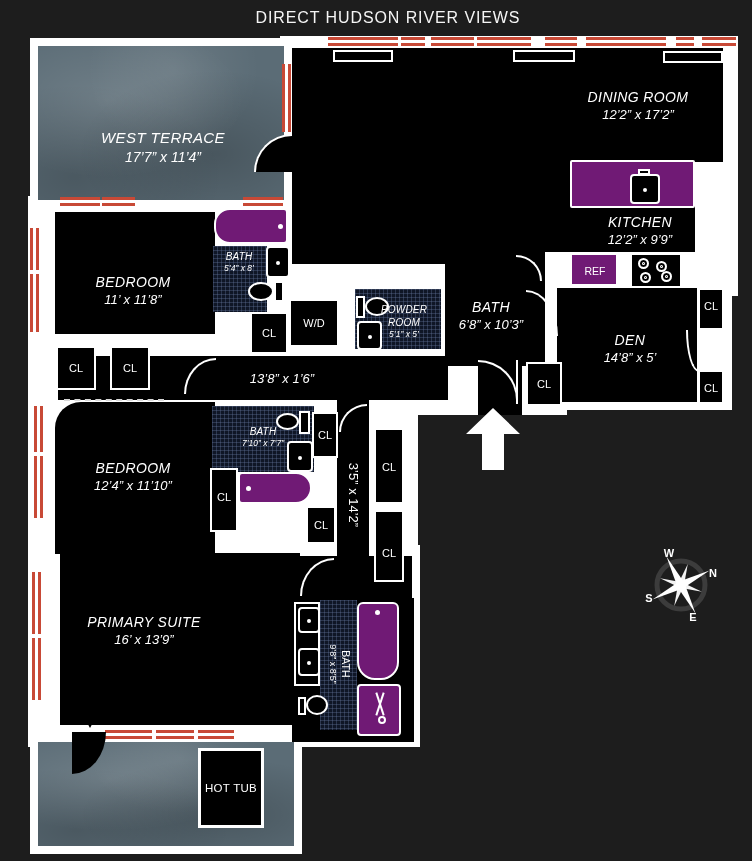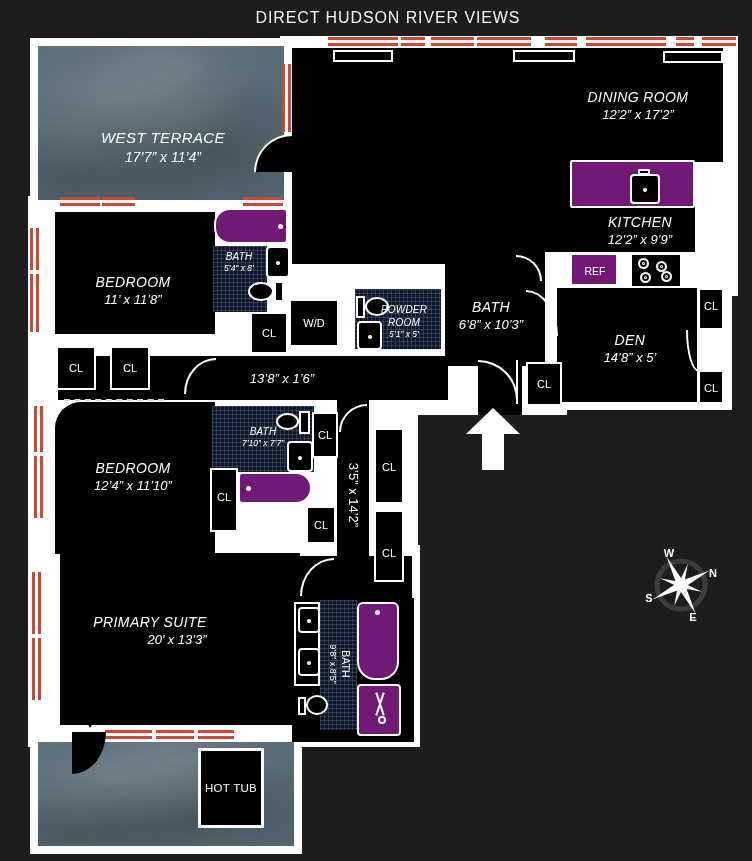--- a/index.html
+++ b/index.html
@@ -230,23 +230,23 @@
     <span class="rdims">12’4” x 11’10”</span>
   </div>
   <div class="a rlabel sm" style="left:263px;top:437px;">
     <span class="rname">BATH</span>
     <span class="rdims">7’10” x 7’7”</span>
   </div>
   <div class="a rlabel" style="left:282px;top:379px;">
     <span class="rdims">13’8” x 1’6”</span>
   </div>
   <div class="a vlabel" style="left:353px;top:495px;font-size:13px;">3’5” x 14’2”</div>
-  <div class="a rlabel" style="left:150px;top:631px;text-align:right;">
+  <div class="a rlabel" style="left:144px;top:631px;">
     <span class="rname">PRIMARY SUITE</span>
-    <span class="rdims">20’ x 13’3”</span>
+    <span class="rdims">16’ x 13’9”</span>
   </div>
   <div class="a vlabel" style="left:339px;top:664px;line-height:1.3;">
     <span style="font-size:10.5px;display:block;">BATH</span>
     <span style="font-size:9px;display:block;">9’8” x 8’5”</span>
   </div>
   <div class="a tag" style="left:314px;top:323px;">W/D</div>
 
   <svg class="a" style="left:466px;top:408px;" width="54" height="62" viewBox="0 0 54 62">
     <polygon points="27,0 54,26 38,26 38,62 16,62 16,26 0,26" fill="#ffffff"></polygon>
   </svg>

